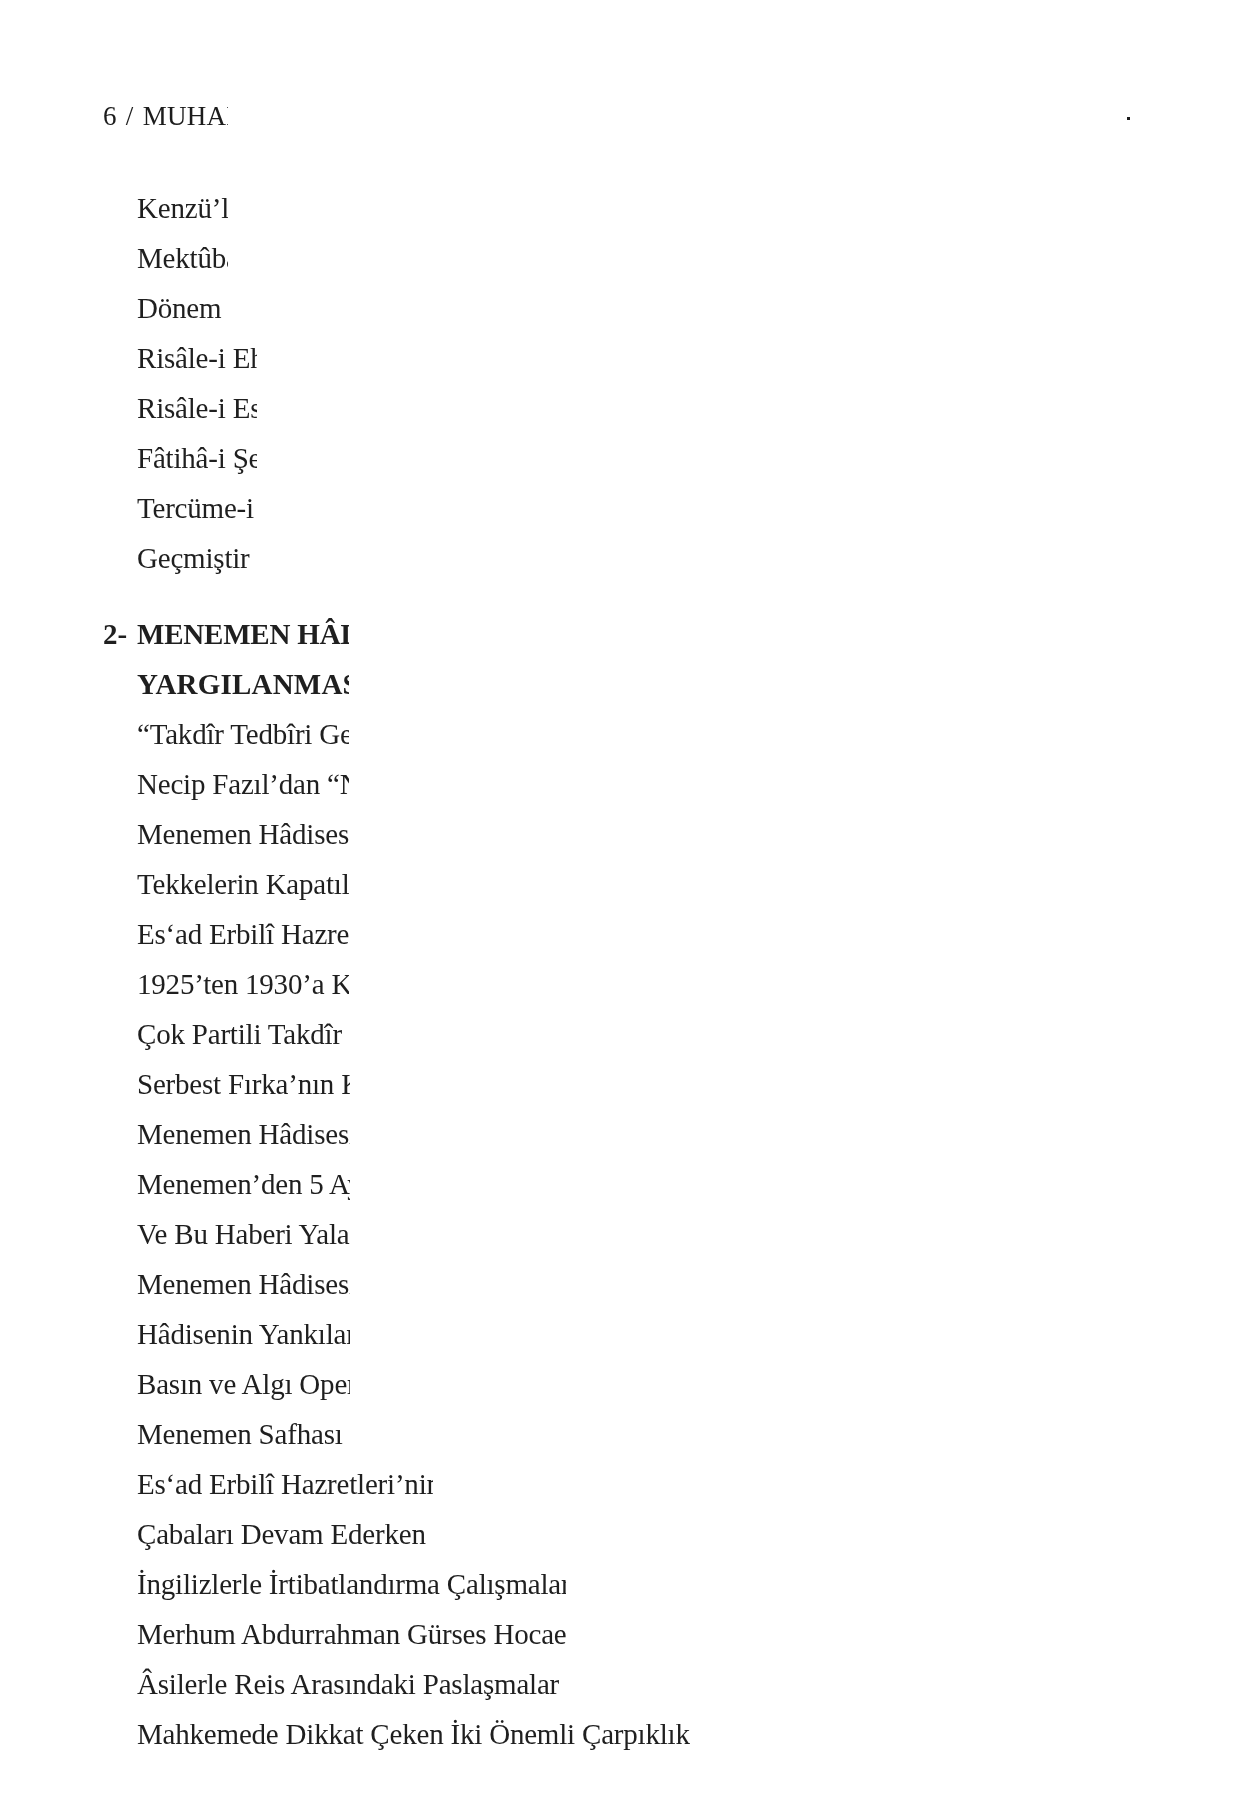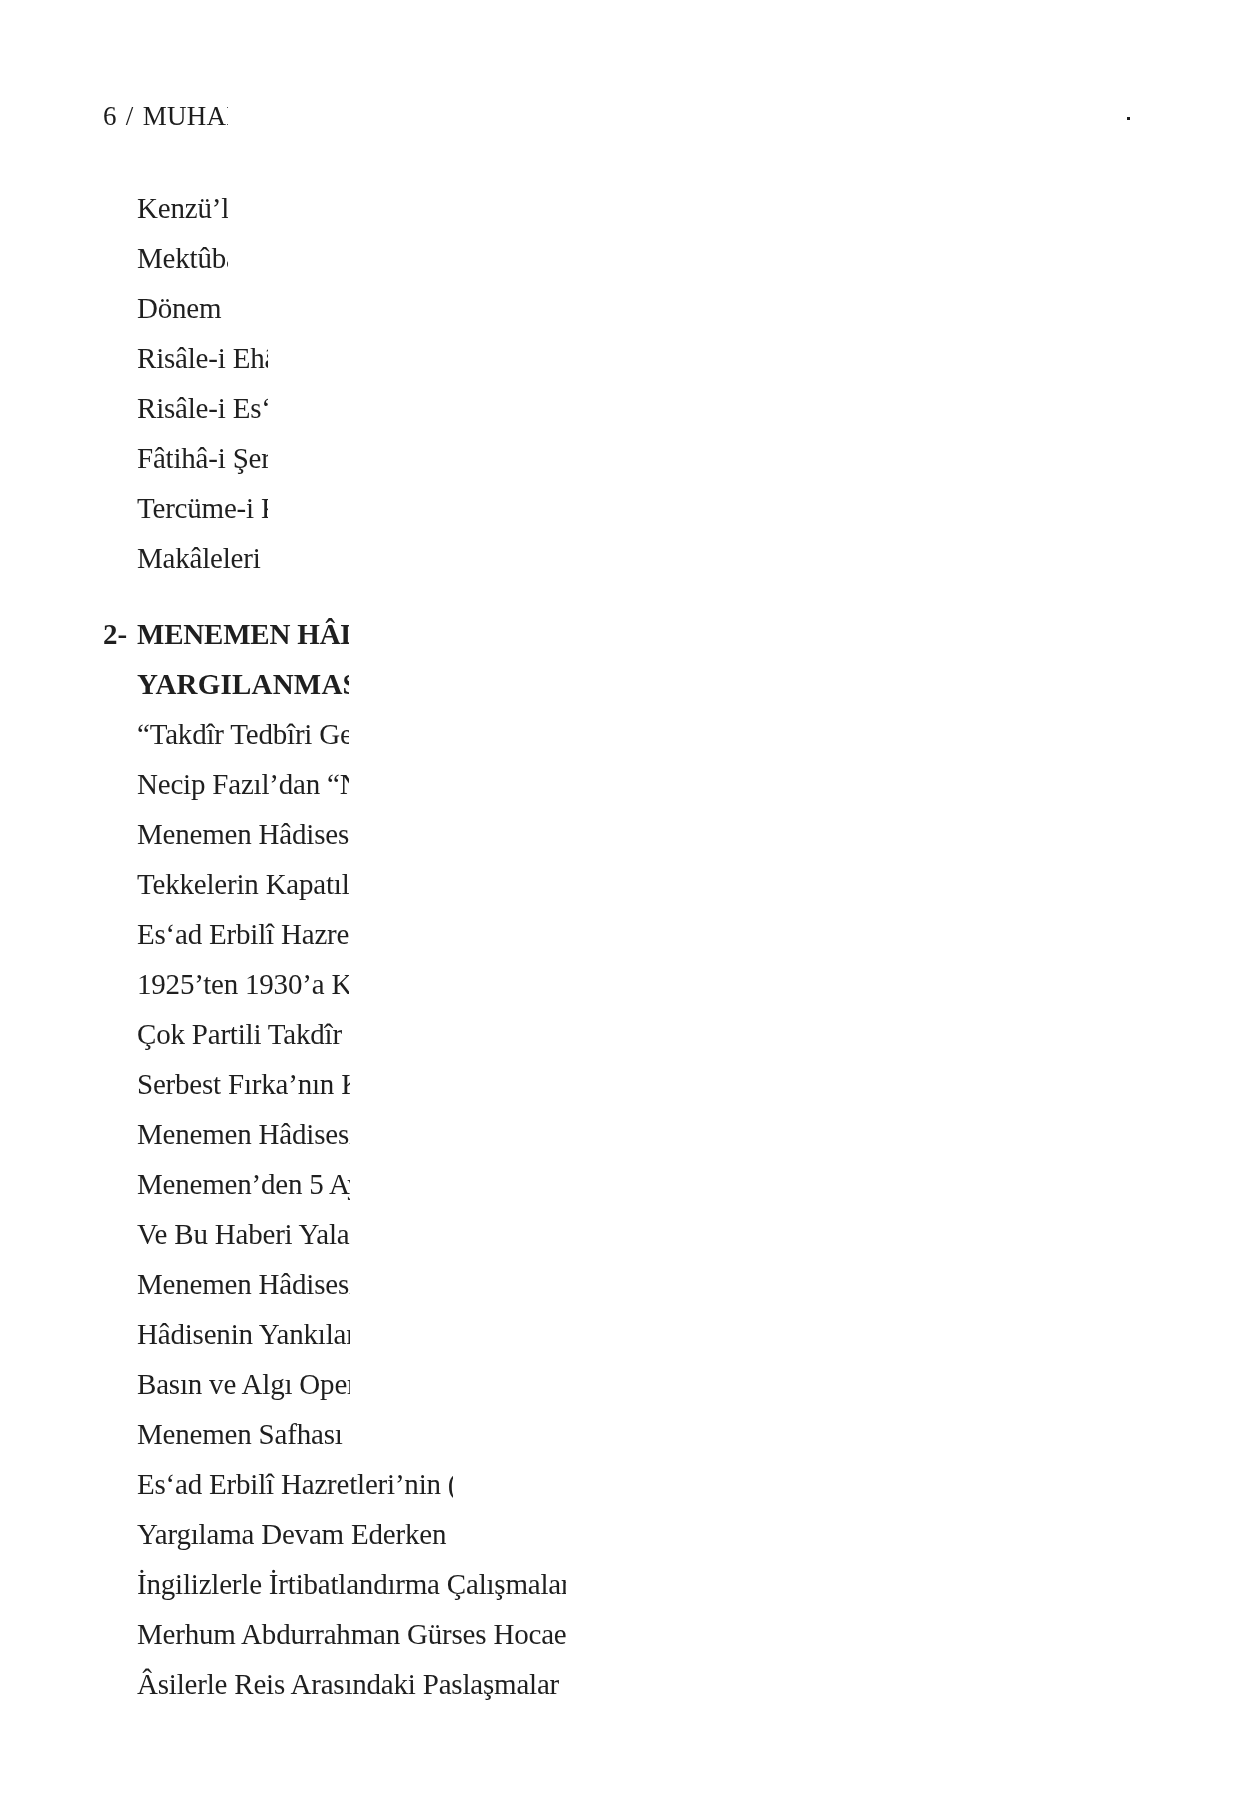--- a/index.html
+++ b/index.html
@@ -103,21 +103,21 @@
           <span class="label">Fâtihâ-i Şerîfe Tercümesi</span>
           <span class="dots"></span>
           <span class="page">48</span>
         </div>
         <div class="toc-row">
           <span class="label">Tercüme-i Kasîde-i Münferice</span>
           <span class="dots"></span>
           <span class="page">48</span>
         </div>
         <div class="toc-row">
-          <span class="label">Makâleleri</span>
+          <span class="label">Geçmiştir</span>
           <span class="dots"></span>
           <span class="page">48</span>
         </div>
       </div>
 
     <div>
       <div class="section-line1">
         <span class="num">2-</span>
         <span class="title">MENEMEN HÂDİSESİ VE ES’AD EFENDİ HAZRETLERİ’NİN</span>
       </div>
@@ -203,35 +203,40 @@
           <span class="label">Menemen Safhası</span>
           <span class="dots"></span>
           <span class="page">73</span>
         </div>
         <div class="toc-row">
           <span class="label">Es‘ad Erbilî Hazretleri’nin (k.s.) Yargılanması</span>
           <span class="dots"></span>
           <span class="page">74</span>
         </div>
         <div class="toc-row">
-          <span class="label">Yargılama Devam Ederken</span>
+          <span class="label">Çabaları Devam Ederken</span>
           <span class="dots"></span>
           <span class="page">80</span>
         </div>
         <div class="toc-row">
           <span class="label">İngilizlerle İrtibatlandırma Çalışmaları</span>
           <span class="dots"></span>
           <span class="page">85</span>
         </div>
         <div class="toc-row">
           <span class="label">Merhum Abdurrahman Gürses Hocaefendi’nin Çabaları</span>
           <span class="dots"></span>
           <span class="page">92</span>
         </div>
         <div class="toc-row">
           <span class="label">Âsilerle Reis Arasındaki Paslaşmalar</span>
           <span class="dots"></span>
           <span class="page">97</span>
+        </div>
+        <div class="toc-row">
+          <span class="label">Mahkemede Dikkat Çeken İki Önemli Çarpıklık</span>
+          <span class="dots"></span>
+          <span class="page">98</span>
         </div>
       </div>
 
   </div>
 </div>
 
 </body></html>

